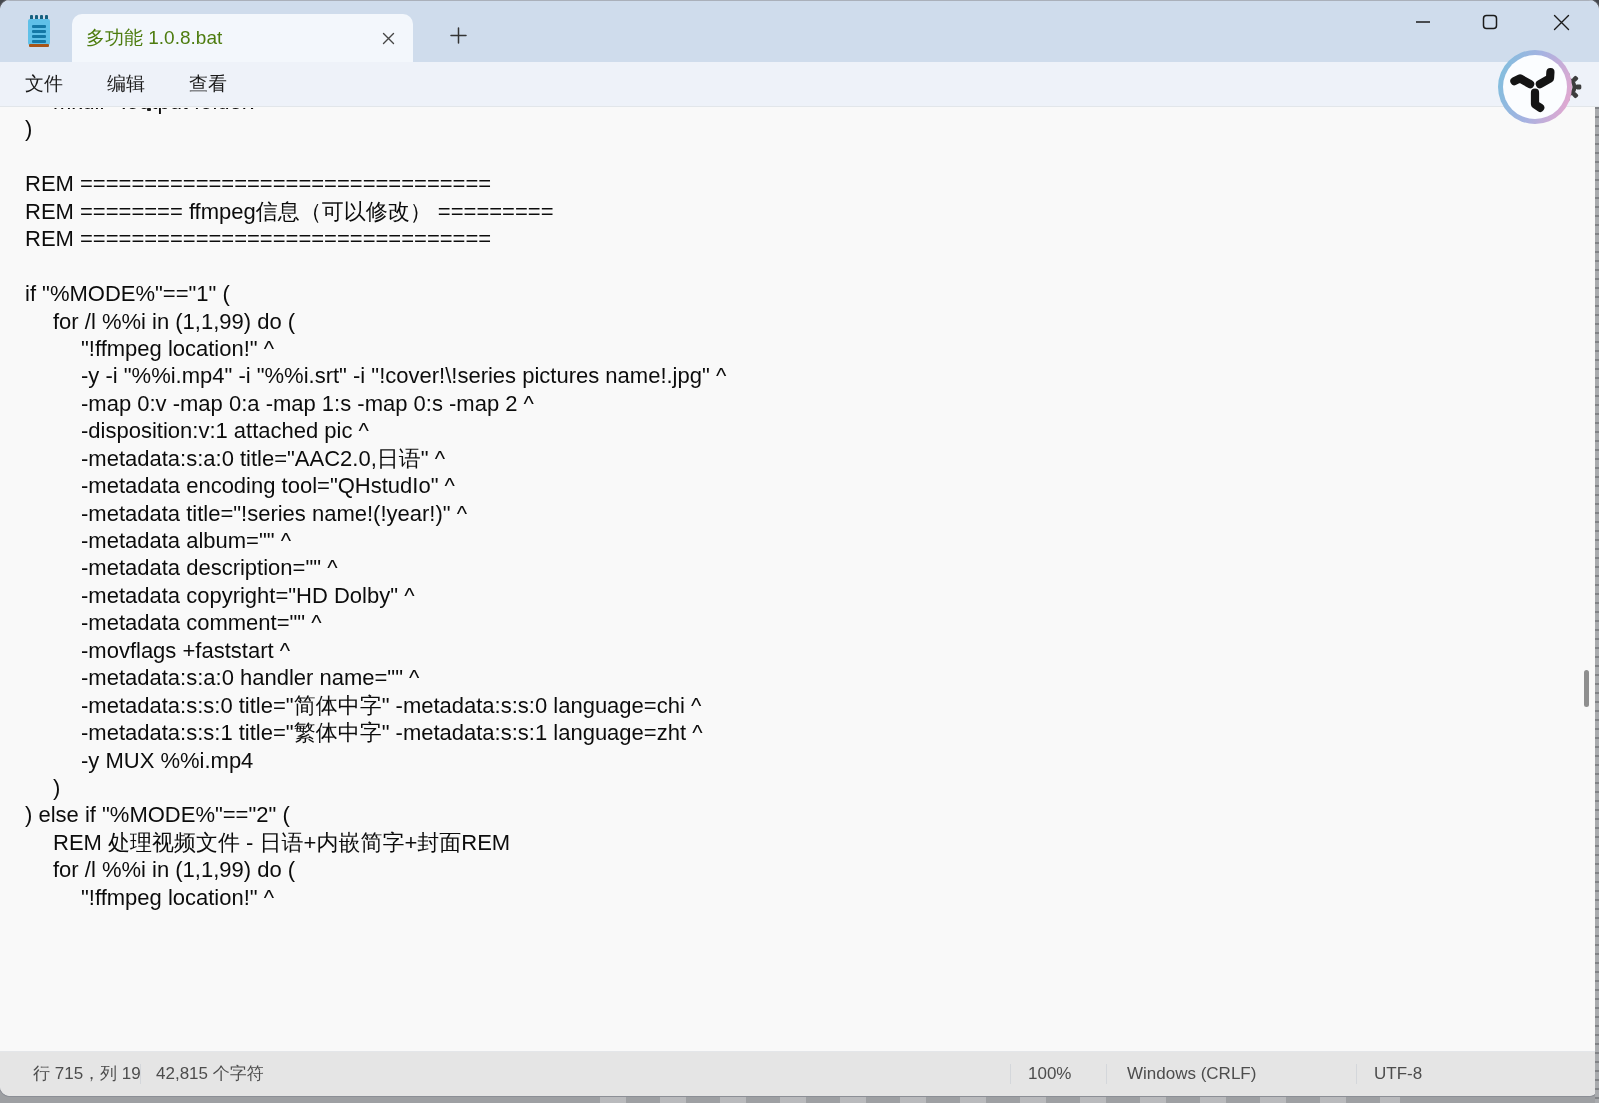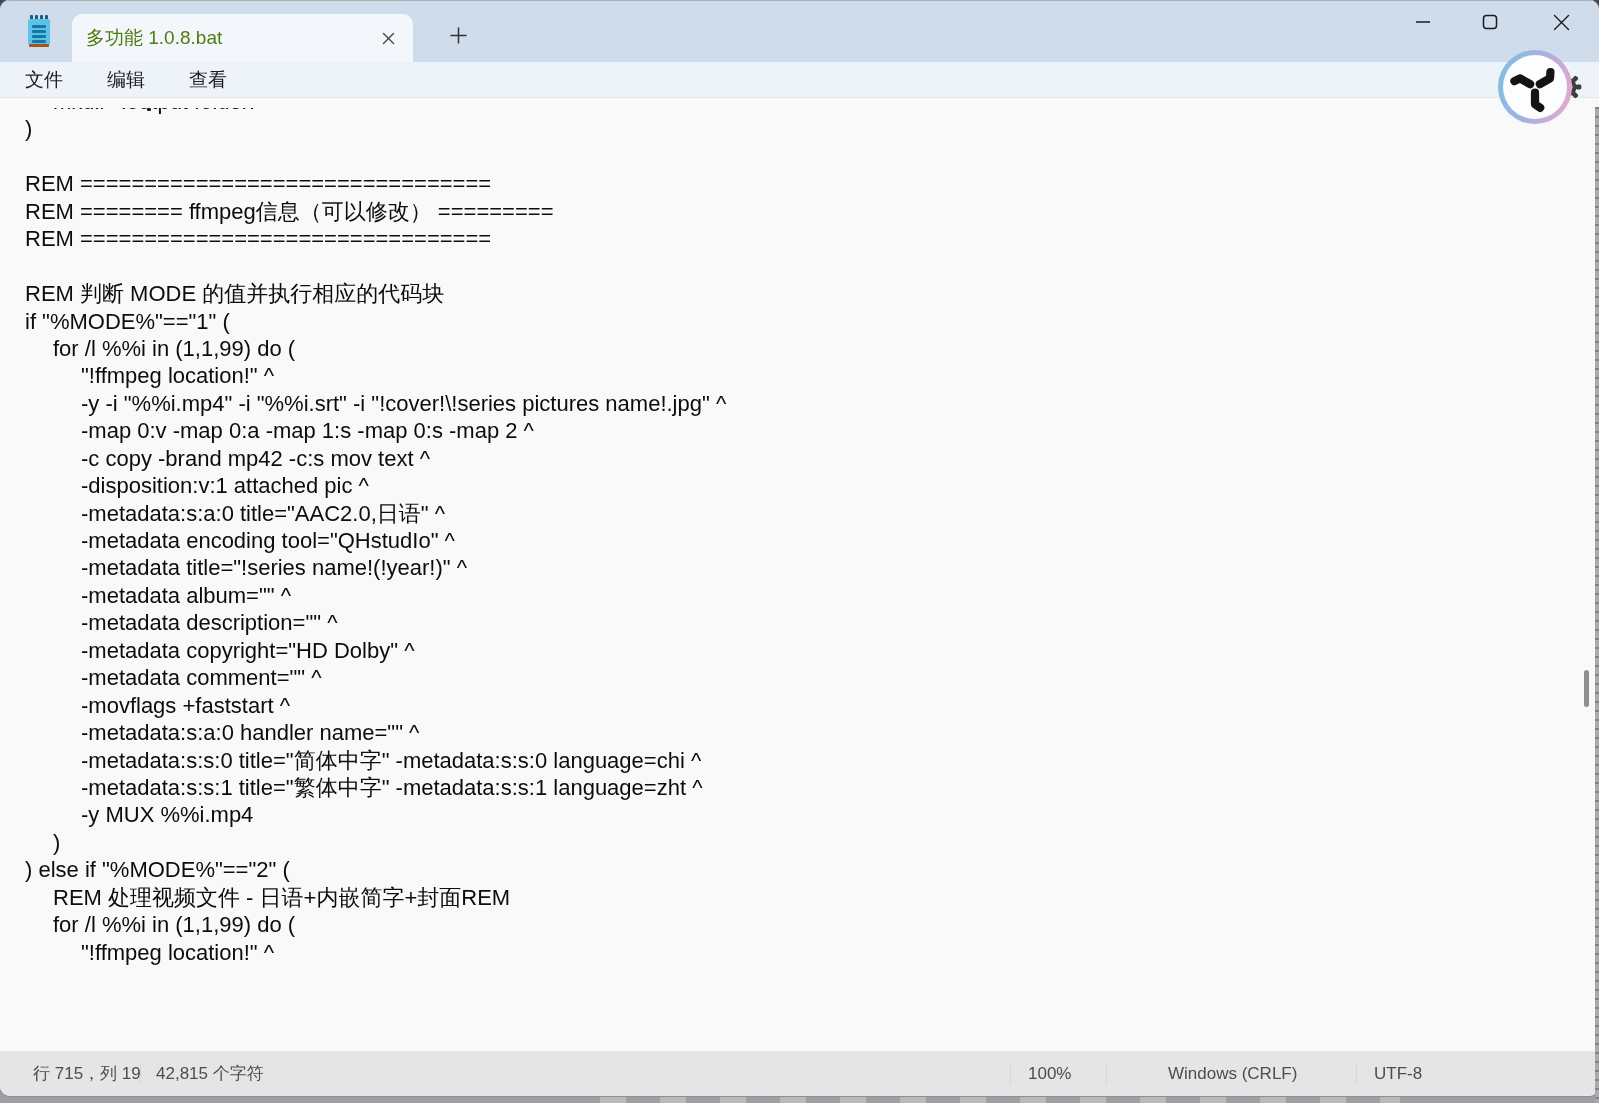--- a/index.html
+++ b/index.html
@@ -38,21 +38,21 @@
   }
   .tab-close{position:absolute;right:12px;top:11px;width:26px;height:26px;border-radius:5px;display:flex;align-items:center;justify-content:center;}
   .newtab{position:absolute;left:440px;top:17px;width:36px;height:36px;border-radius:5px;display:flex;align-items:center;justify-content:center;}
   .win-controls{position:absolute;right:0;top:0;height:44px;display:flex;}
   .win-btn{width:46px;height:44px;display:flex;align-items:center;justify-content:center;}
   .win-btn.min{margin-right:21px;}
   .win-btn.max{margin-right:25px;}
   .win-btn.cls{margin-right:15px;}
   
   .menubar{
-    position:absolute;left:0;top:62px;width:100%;height:36px;
+    position:absolute;left:0;top:62px;width:100%;height:45px;
     background:#eef2f9;display:flex;align-items:center;gap:44px;
     padding-left:25px;box-sizing:border-box;
     border-bottom:1px solid #e2e6ea;
   }
   .menu-item{font-size:19px;color:#1b1b1b;white-space:nowrap;}
   
   .editor{
     position:absolute;left:0;top:108px;width:100%;height:944px;
     background:#f9f9f9;overflow:hidden;
   }
@@ -72,21 +72,21 @@
   .statusbar{
     position:absolute;left:0;bottom:0;width:100%;height:44px;
     background:#e5e5e5;border-top:1px solid #e4e6e9;
     font-size:17px;color:#4d4d4d;
   }
   .sb-text{position:absolute;top:0;line-height:43px;white-space:nowrap;}
   .sb-sep{position:absolute;top:12px;width:1px;height:20px;background:#d4d7db;}
   .sb-cursor{left:33px;}
   .sb-chars{left:156px;}
   .sb-zoom{left:1028px;}
-  .sb-eol{left:1127px;margin-left:41px;}
+  .sb-eol{left:1127px;}
   .sb-enc{left:1374px;}
   .sep-a{left:140px;}.sep-b{left:1010px;}.sep-c{left:1106px;}.sep-d{left:1356px;}
   
   .gear{position:absolute;left:1551px;top:71px;z-index:30;}
   .logo-wrap{
     position:absolute;left:1498px;top:50px;width:74px;height:74px;z-index:40;
     border-radius:50%;
     background:linear-gradient(105deg,#7cc0dd 0%,#a5b2e1 48%,#eda6cd 100%);
   }
   .logo-inner{position:absolute;inset:5px;border-radius:50%;background:#fbfdff;}
@@ -164,27 +164,25 @@
 
     <div class="editor">
       <div class="code">
           <div class="code-line ind1">mkdir "!output folder!"</div>
           <div class="code-line ind0">)</div>
           <div class="code-line ind0"> </div>
           <div class="code-line ind0">REM ================================</div>
           <div class="code-line ind0">REM ======== ffmpeg信息（可以修改） =========</div>
           <div class="code-line ind0">REM ================================</div>
           <div class="code-line ind0"> </div>
-          <div class="code-line ind0">REM 判断 MODE 的值并执行相应的代码块</div>
           <div class="code-line ind0">if "%MODE%"=="1" (</div>
           <div class="code-line ind1">for /l %%i in (1,1,99) do (</div>
           <div class="code-line ind2">"!ffmpeg location!" ^</div>
           <div class="code-line ind2">-y -i "%%i.mp4" -i "%%i.srt" -i "!cover!\!series pictures name!.jpg" ^</div>
           <div class="code-line ind2">-map 0:v -map 0:a -map 1:s -map 0:s -map 2 ^</div>
-          <div class="code-line ind2">-c copy -brand mp42 -c:s mov text ^</div>
           <div class="code-line ind2">-disposition:v:1 attached pic ^</div>
           <div class="code-line ind2">-metadata:s:a:0 title="AAC2.0,日语" ^</div>
           <div class="code-line ind2">-metadata encoding tool="QHstudIo" ^</div>
           <div class="code-line ind2">-metadata title="!series name!(!year!)" ^</div>
           <div class="code-line ind2">-metadata album="" ^</div>
           <div class="code-line ind2">-metadata description="" ^</div>
           <div class="code-line ind2">-metadata copyright="HD Dolby" ^</div>
           <div class="code-line ind2">-metadata comment="" ^</div>
           <div class="code-line ind2">-movflags +faststart ^</div>
           <div class="code-line ind2">-metadata:s:a:0 handler name="" ^</div>

